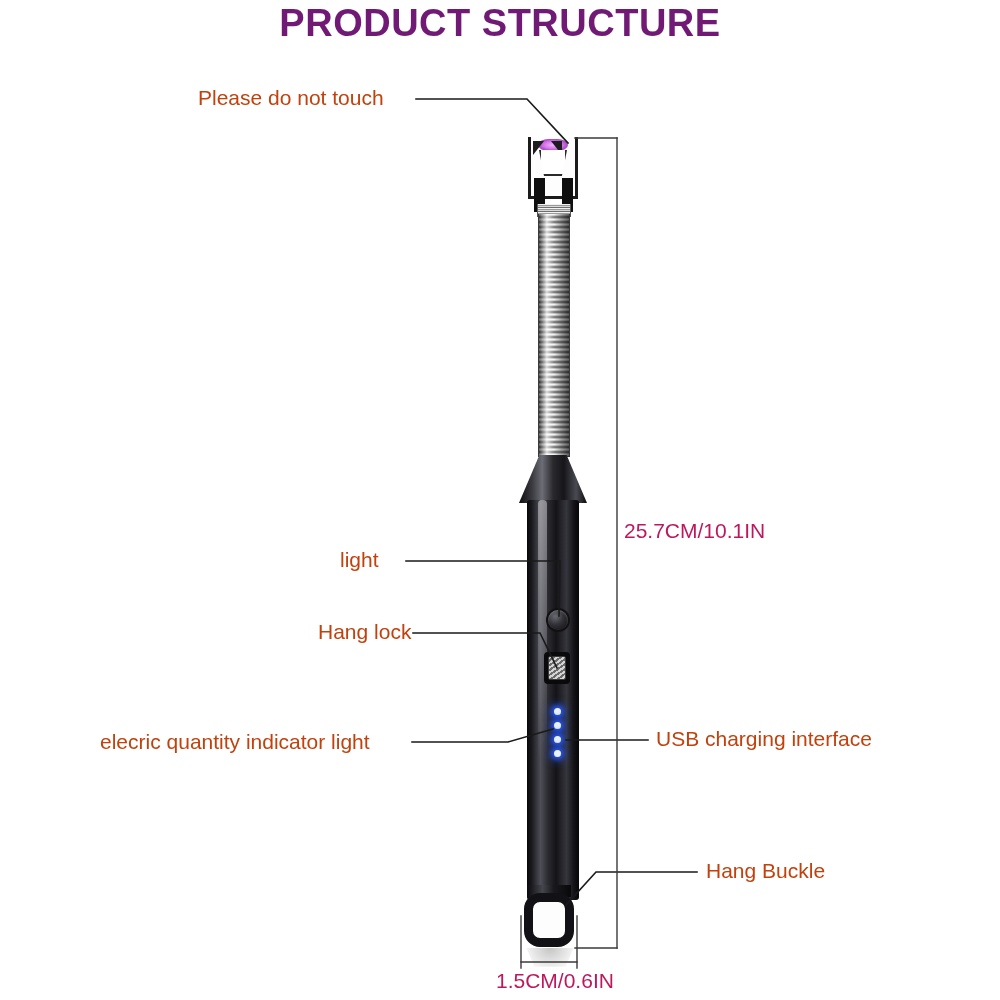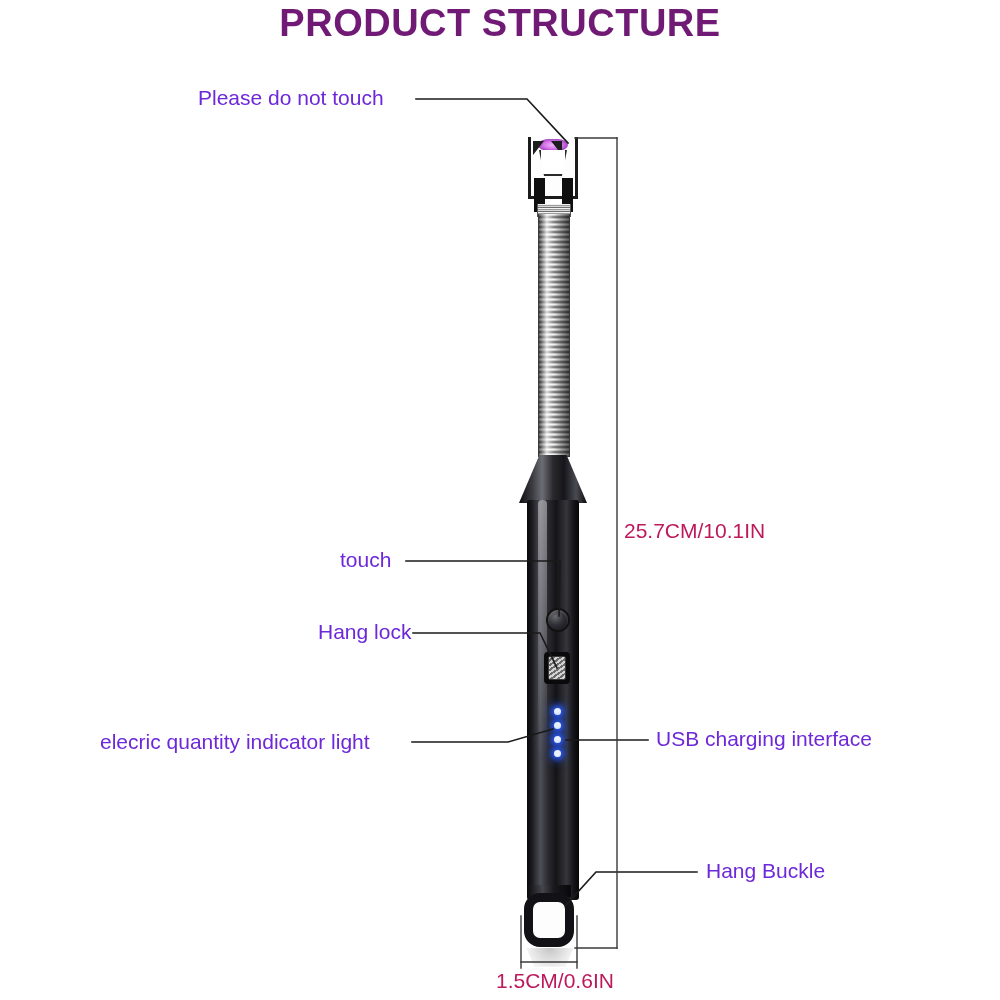--- a/index.html
+++ b/index.html
@@ -2,21 +2,21 @@
 <html><head>
 <meta charset="utf-8">
 <style>
   html,body{margin:0;padding:0;background:#ffffff;}
   body{width:1000px;height:1000px;position:relative;overflow:hidden;
        font-family:"Liberation Sans", sans-serif;color:#111;}
   #stage{position:absolute;inset:0;width:1000px;height:1000px;background:#fff;}
   #title{position:absolute;left:0;top:2px;width:1000px;text-align:center;
          font-size:38px;font-weight:bold;letter-spacing:0.5px;color:#701a75;
          font-family:"Liberation Sans", sans-serif;}
-  .lbl{position:absolute;font-size:21px;color:#6d28d9;white-space:nowrap;
+  .lbl{position:absolute;font-size:21px;color:#c2410c;white-space:nowrap;
        font-family:"Liberation Sans", sans-serif;}
   .dim{position:absolute;font-size:21px;color:#be185d;white-space:nowrap;}
   svg.overlay{position:absolute;left:0;top:0;width:1000px;height:1000px;}
   
   #product{position:absolute;left:0;top:0;width:1000px;height:1000px;}
   .head-outer{position:absolute;left:528px;top:137px;width:50px;height:62px;
      border:3px solid #1b1b1b;border-top:none;background:#fdfdfd;box-sizing:border-box;}
   .arc-left{position:absolute;left:533px;top:141px;width:0;height:0;
      border-left:11px solid #1d1d1f;border-bottom:14px solid transparent;}
   .arc-right{position:absolute;left:551px;top:141px;width:0;height:0;
@@ -133,21 +133,21 @@
       <line x1="575" y1="948" x2="617" y2="948"></line>
 
       <line x1="521" y1="962" x2="577" y2="962"></line>
       <line x1="521" y1="916" x2="521" y2="968"></line>
       <line x1="577" y1="916" x2="577" y2="968"></line>
     </g>
   </svg>
 
   <div class="lbl" style="left:198px;top:86px;">Please do not touch</div>
 
-  <div class="lbl" style="left:340px;top:548px;">touch</div>
+  <div class="lbl" style="left:340px;top:548px;">light</div>
 
   <div class="lbl" style="left:318px;top:620px;">Hang lock</div>
 
   <div class="lbl" style="left:100px;top:730px;">elecric quantity  indicator light</div>
 
   <div class="lbl" style="left:656px;top:727px;">USB charging interface</div>
 
   <div class="lbl" style="left:706px;top:859px;">Hang  Buckle</div>
 
   <div class="dim" style="left:624px;top:519px;">25.7CM/10.1IN</div>

